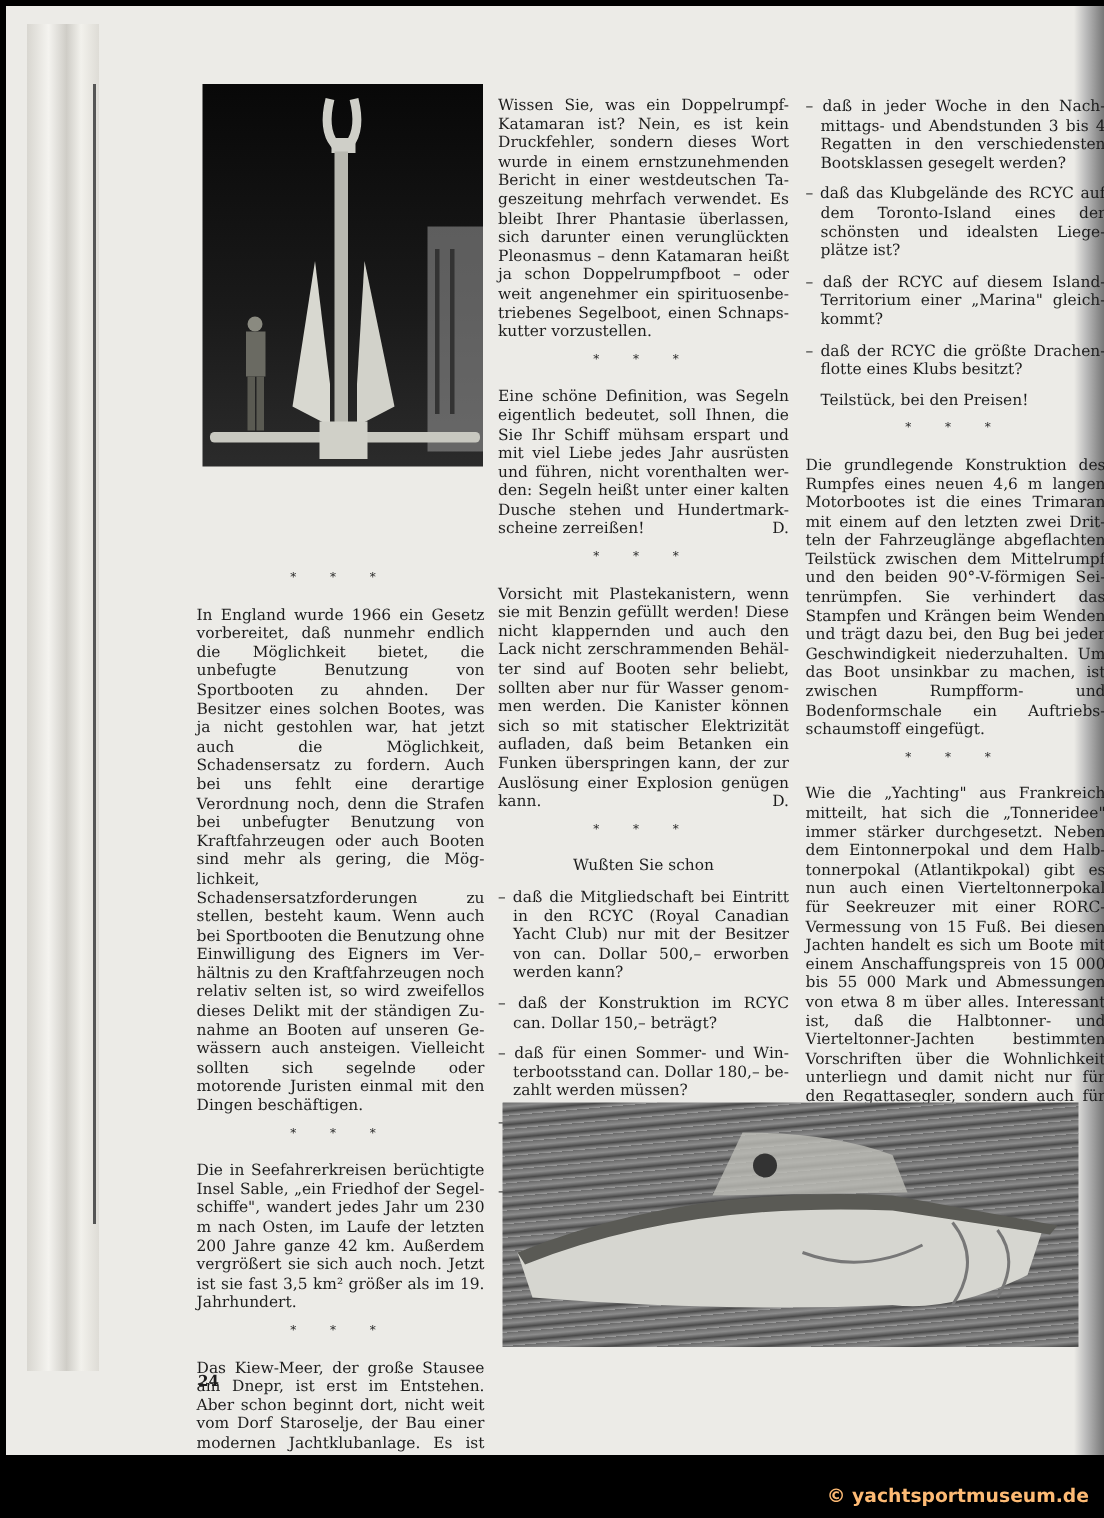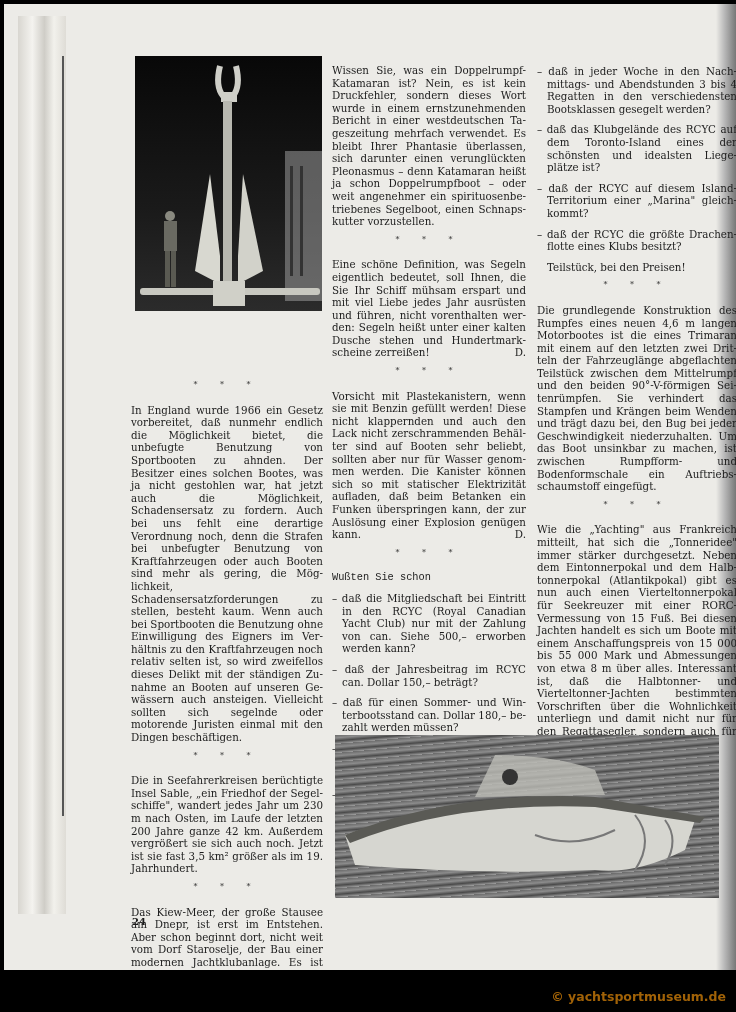--- a/index.html
+++ b/index.html
@@ -17,28 +17,28 @@
   .col { position:absolute; font-size:10.3px; line-height:12.6px; color:#1c1c1c;
          text-align:justify; hyphens:manual;margin-top:15px; }
   .col p { margin:0 0 6px 0; }
   .c1 { left:127px; top:358px; width:192px; }
   .c2 { left:328px; top:45px; width:194px; }
   .c3 { left:533px; top:46px; width:200px; }
   .stars { text-align:center; font-size:8px; letter-spacing:10px; margin:2px 0 12px 0; color:#222; }
   .sig { float:right; }
   .bullet { padding-left:10px; text-indent:-10px; margin:0 0 8px 0 !important; }
   .indent { padding-left:10px; }
-  .heading { margin:6px 0 8px 0 !important; text-align:left;font-family:Liberation Mono, monospace; }
+  .heading { margin:6px 0 8px 0 !important; text-align:center; }
   .photo { position:absolute; background:#222; overflow:hidden; }
   .anchor-photo { left:131px; top:52px; width:187px; height:255px;
           background:linear-gradient(180deg,#080808 0%,#1a1a1a 60%,#2b2b2b 100%); }
   .boat-photo { left:331px; top:731px; width:384px; height:163px;
           background:repeating-linear-gradient(175deg,#6c6c6c 0px,#8c8c8c 3px,#4a4a4a 6px,#9a9a9a 9px); }
   .page-number { position:absolute; left:128px; top:912px; font-size:10px; font-weight:bold; color:#1c1c1c;text-align:center; }
-  .watermark { position:absolute; right:10px; bottom:8px; color:#a16207; font-family:"DejaVu Sans",sans-serif;
+  .watermark { position:absolute; right:10px; bottom:8px; color:#fdba74; font-family:"DejaVu Sans",sans-serif;
           font-size:12.5px; font-weight:bold; }
 </style>
 </head>
 <body>
 
 <div class="spine-shadow"></div>
 <div class="page">
   <div class="page-stack"></div>
   <div class="right-edge"></div>
 
@@ -71,22 +71,22 @@
   </div>
 
   <div class="col c2">
     <p>Wissen Sie, was ein Doppelrumpf-Katamaran ist? Nein, es ist kein Druckfehler, sondern dieses Wort wurde in einem ernstzunehmenden Bericht in einer westdeutschen Ta­geszeitung mehrfach verwendet. Es bleibt Ihrer Phantasie überlassen, sich darunter einen verunglückten Pleonasmus – denn Katamaran heißt ja schon Doppelrumpfboot – oder weit angenehmer ein spirituosenbe­triebenes Segelboot, einen Schnaps­kutter vorzustellen.</p>
     <div class="stars">* * *</div>
     <p><span>Eine schöne Definition, was Segeln eigentlich bedeutet, soll Ihnen, die Sie Ihr Schiff mühsam erspart und mit viel Liebe jedes Jahr ausrüsten und führen, nicht vorenthalten wer­den: Segeln heißt unter einer kalten Dusche stehen und Hundertmark­scheine zerreißen!</span> <span class="sig">D.</span></p>
     <div class="stars">* * *</div>
     <p><span>Vorsicht mit Plastekanistern, wenn sie mit Benzin gefüllt werden! Diese nicht klappernden und auch den Lack nicht zerschrammenden Behäl­ter sind auf Booten sehr beliebt, sollten aber nur für Wasser genom­men werden. Die Kanister können sich so mit statischer Elektrizität auf­laden, daß beim Betanken ein Fun­ken überspringen kann, der zur Aus­lösung einer Explosion genügen kann.</span> <span class="sig">D.</span></p>
     <div class="stars">* * *</div>
     <p class="heading">Wußten Sie schon</p>
-    <p class="bullet">– daß die Mitgliedschaft bei Eintritt in den RCYC (Royal Canadian Yacht Club) nur mit der Zahlung von can. Siehe 500,– erworben werden kann?</p>
-    <p class="bullet">– daß der Jahresbeitrag im RCYC can. Dollar 150,– beträgt?</p>
+    <p class="bullet">– daß die Mitgliedschaft bei Eintritt in den RCYC (Royal Canadian Yacht Club) nur mit der Besitzer von can. Dollar 500,– erworben werden kann?</p>
+    <p class="bullet">– daß der Konstruktion im RCYC can. Dollar 150,– beträgt?</p>
     <p class="bullet">– daß für einen Sommer- und Win­terbootsstand can. Dollar 180,– be­zahlt werden müssen?</p>
     <p class="bullet">– daß der RCYC 2700 Mitglieder zählt und davon nur etwa 1000 ak­tiv den Segelsport betreiben?</p>
     <p class="bullet">– daß das Kinder- und Jugendsegeln in Toronto stark verbreitet ist und der RCYC allein 180 Boote (!) für den Nachwuchs unterhält (Finn-Dingi, OK, Flying Dutchman, 14-Fuß-Dingis)?</p>
   </div>
 
   <div class="col c3">
     <p class="bullet">– daß in jeder Woche in den Nach­mittags- und Abendstunden 3 bis 4 Regatten in den verschiedensten Bootsklassen gesegelt werden?</p>
     <p class="bullet">– daß das Klubgelände des RCYC auf dem Toronto-Island eines der schönsten und idealsten Liege­plätze ist?</p>
     <p class="bullet">– daß der RCYC auf diesem Island-Territorium einer „Marina" gleich­kommt?</p>
     <p class="bullet">– daß der RCYC die größte Drachen­flotte eines Klubs besitzt?</p>

